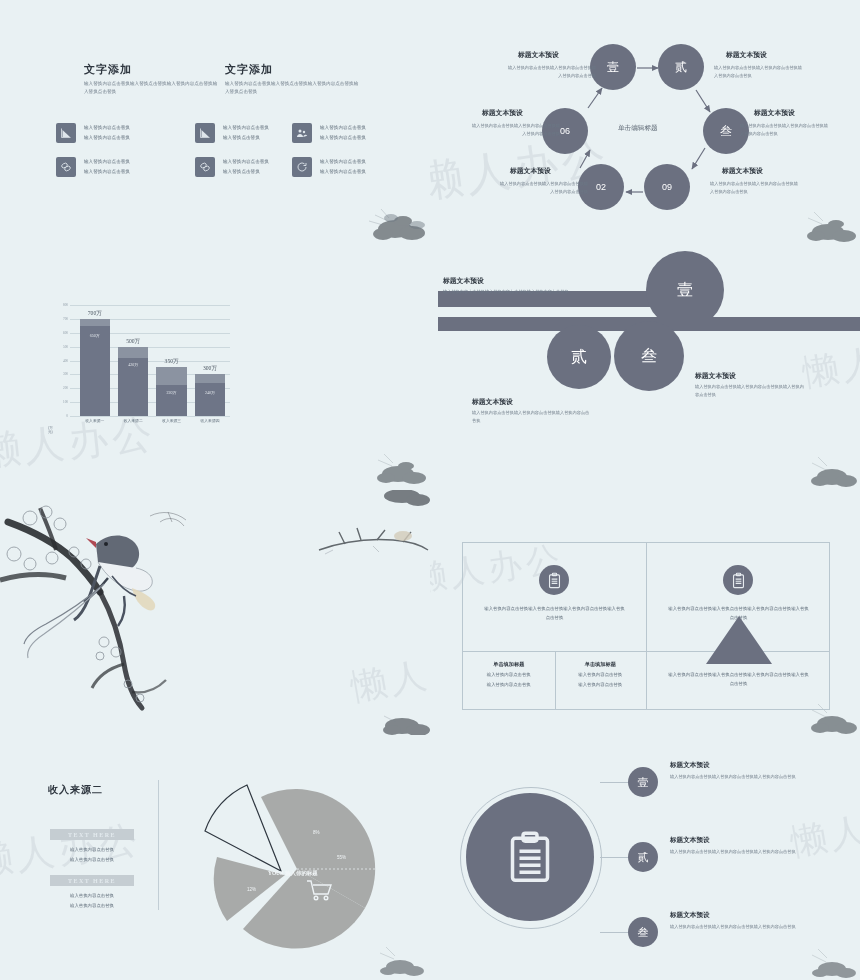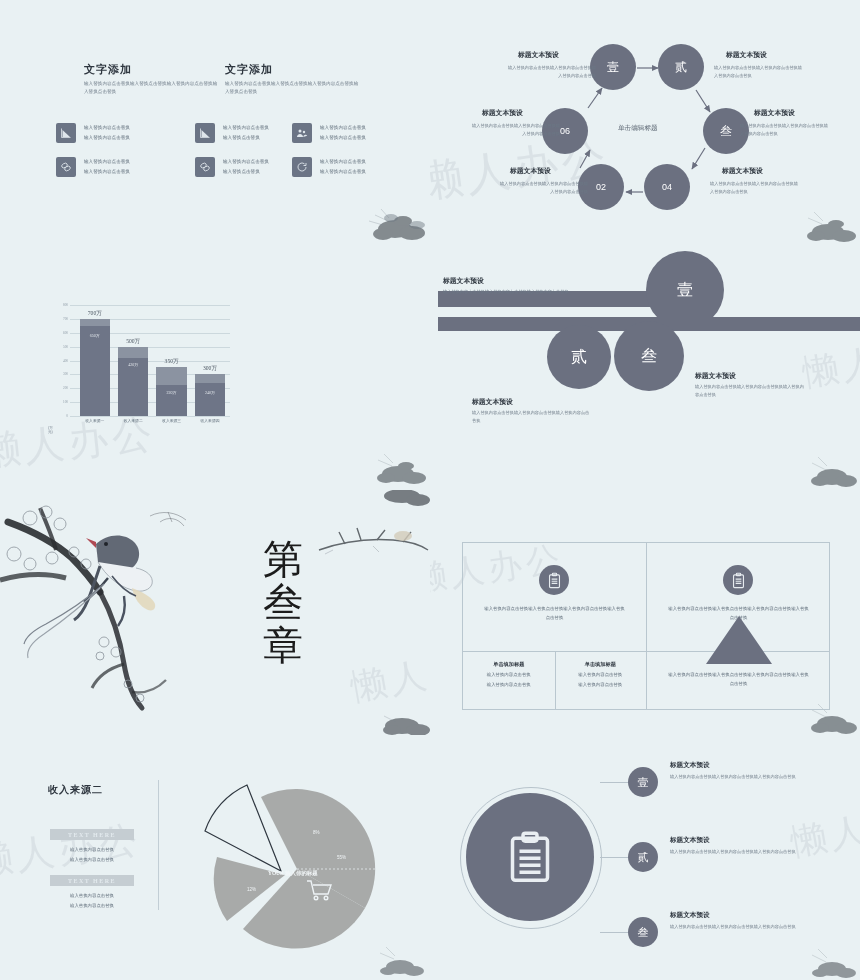--- a/index.html
+++ b/index.html
@@ -226,21 +226,21 @@
     <div class="cyc-node" style="left:160px;top:44px;width:46px;height:46px">
         <span>壹</span>
       </div>
     <div class="cyc-node" style="left:228px;top:44px;width:46px;height:46px">
         <span>贰</span>
       </div>
     <div class="cyc-node" style="left:273px;top:108px;width:46px;height:46px">
         <span>叁</span>
       </div>
     <div class="cyc-node sm" style="left:214px;top:164px;width:46px;height:46px">
-        <span>04</span>
+        <span>09</span>
       </div>
     <div class="cyc-node sm" style="left:148px;top:164px;width:46px;height:46px">
         <span>02</span>
       </div>
     <div class="cyc-node sm" style="left:112px;top:108px;width:46px;height:46px">
         <span>06</span>
       </div>
 
     <div class="cyc-center" style="left:188px;top:124px">单击编辑标题</div>
 
@@ -448,21 +448,20 @@
       <g fill="#2b3138" opacity=".65">
           <ellipse cx="32" cy="24" rx="17" ry="8"></ellipse>
           <ellipse cx="48" cy="28" rx="12" ry="6"></ellipse>
           <ellipse cx="22" cy="28" rx="9" ry="5"></ellipse>
         </g>
       <g stroke="#6d7781" stroke-width=".6" fill="none" opacity=".5">
           <path d="M14 14 L26 20"></path>
         </g>
     </svg>
 
-    <div class="ch-title">第叁章</div>
   </div>
 
   <div class="slide" id="s6">
     <div class="watermark" style="left:-18px;top:56px;transform:rotate(-8deg);font-size:34px">懒人办公</div>
     <svg class="ink" style="left:368px;top:196px;width:62px;height:49px" viewBox="0 0 62 49">
       <g fill="#2b3138" opacity=".6">
           <ellipse cx="34" cy="38" rx="15" ry="8"></ellipse>
           <ellipse cx="48" cy="42" rx="11" ry="6"></ellipse>
           <ellipse cx="22" cy="42" rx="9" ry="5"></ellipse>
         </g>

